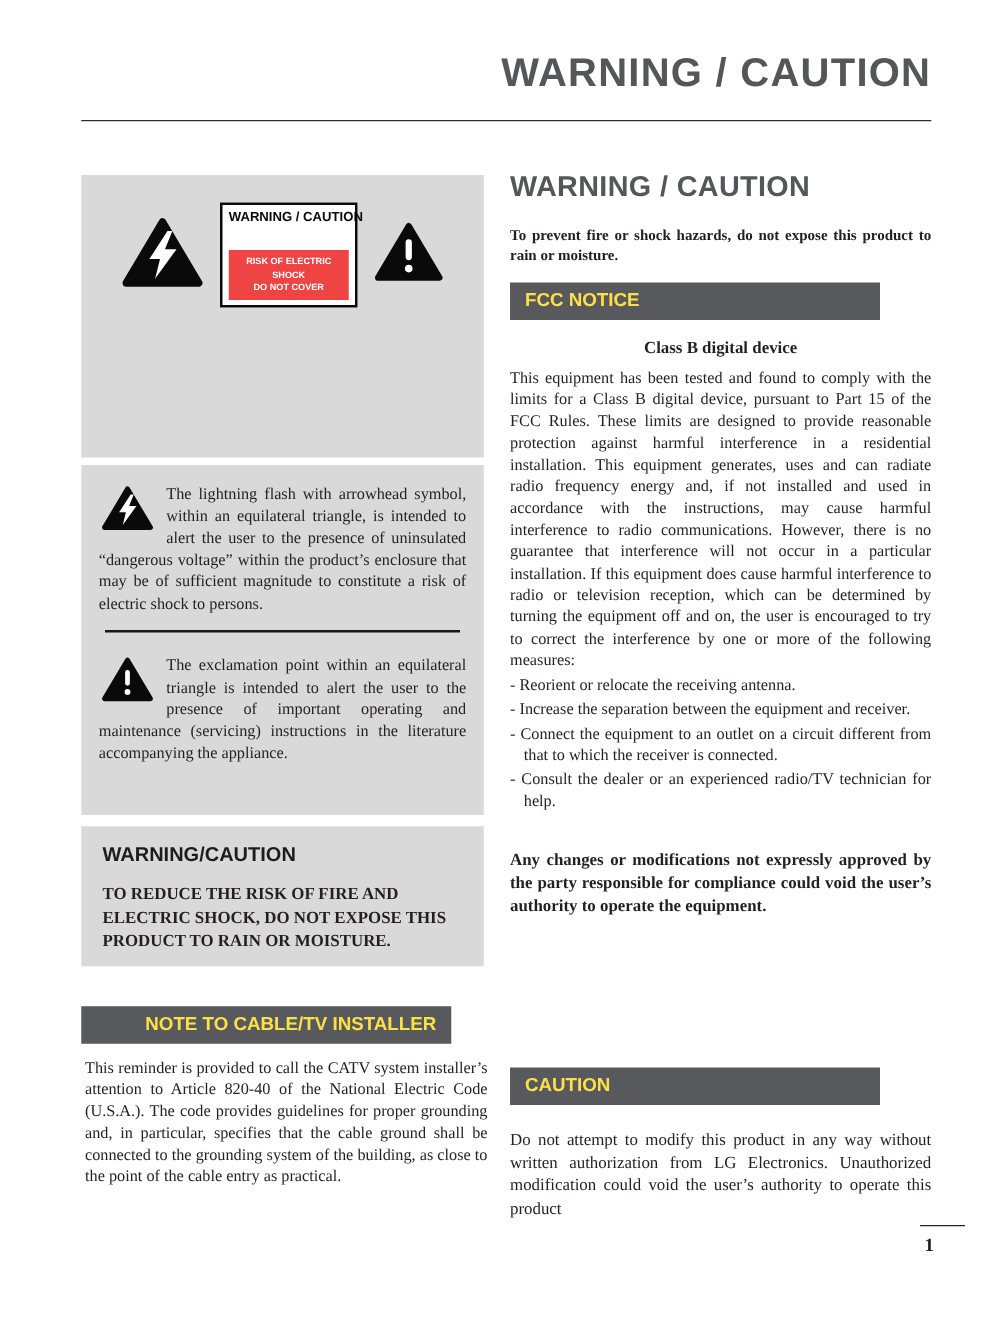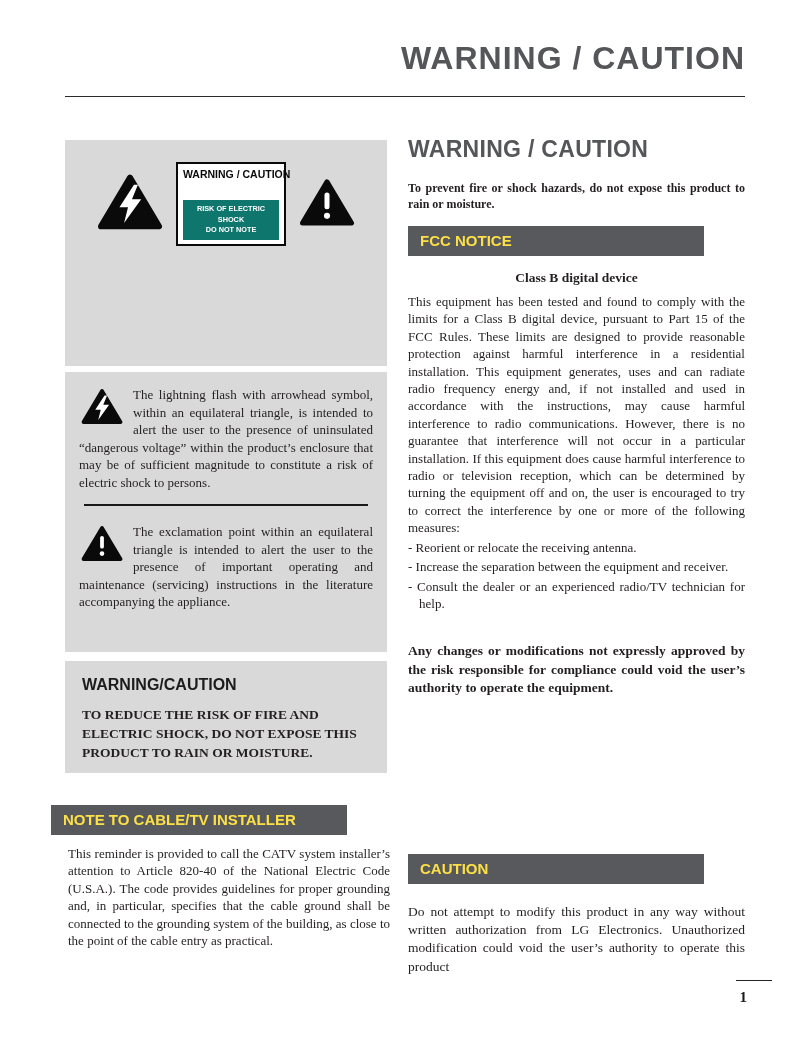--- a/index.html
+++ b/index.html
@@ -16,41 +16,41 @@
   }
   .title-rule { position:absolute; top:96px; left:65px; width:680px; border-top:1.6px solid #2b2b2b; }
 
   .graybox { position:absolute; left:65px; width:322px; background:var(--box_bg, #d9d9d9); }
 
   
   .shock-box { top:140px; height:226px; padding:22px 10px 0; text-align:center; }
   .icon-row { display:flex; align-items:center; justify-content:center; gap:13px; height:84px; }
   .label-box { background:#ffffff; border:2px solid #0a0a0a; padding:4px 5px; width:110px; }
   .label-title { font-family:"Liberation Sans", sans-serif; font-weight:bold; font-size:10.5px; color:#0a0a0a; white-space:nowrap; }
-  .label-black { background:#0f766e; color:#ffffff; margin-top:20px; padding:4px 2px;
+  .label-black { background:#ef4444; color:#ffffff; margin-top:20px; padding:4px 2px;
     font-family:"Liberation Sans", sans-serif; font-weight:bold; font-size:7.3px; line-height:1.5; }
   .shock-text { margin-top:16px; font-weight:bold; font-size:13.5px; line-height:1.4; padding:0 8px; }
 
   
   .notes-box { top:372px; height:280px; padding:14px 14px 0; }
   .note { font-size:13px; line-height:1.35; text-align:justify; }
   .note .tri { float:left; margin:2px 10px 3px 2px; }
   .note-divider { clear:both; border-top:2px solid #191919; margin:13px 5px 17px; }
 
   
   .warn-box { top:661px; height:112px; padding:15px 17px; }
   .warn-title { font-family:"Liberation Sans", sans-serif; font-weight:bold; font-size:16px; color:#1c1c1c; margin-bottom:12px; }
   .warn-text { font-weight:bold; font-size:13.5px; line-height:1.4; }
 
   .bar {
     background:var(--bar_bg, #58595c); color:#fde047;
     font-family:"Liberation Sans", sans-serif; font-weight:bold;
     font-size:15px; padding:6px 12px 7px; width:296px;
   }
-  .installer-bar { position:absolute; top:805px; left:51px; }
+  .installer-bar { position:absolute; top:805px; left:65px;text-align:right; }
   .installer-text { position:absolute; top:845px; left:68px; width:322px; font-size:13px; line-height:1.34; text-align:justify; }
 
   
   .right-heading {
     position:absolute; top:136px; left:408px;
     font-family:"Liberation Sans", sans-serif; font-weight:bold;
     font-size:23px; color:var(--heading, #55565a); letter-spacing:.3px;
   }
   .right-intro { position:absolute; top:180px; left:408px; width:337px; font-weight:bold; font-size:12px; line-height:1.35; text-align:justify; }
   .fcc-bar { position:absolute; top:226px; left:408px; }
@@ -80,21 +80,21 @@
       <span>
         <svg width="66" height="58" viewBox="0 0 100 88" aria-hidden="true">
           <path d="M50 7 L94 81 L6 81 Z" fill="#0a0a0a" stroke="#0a0a0a" stroke-width="9" stroke-linejoin="round"></path>
           <path d="M56 18 L34 52 L47 52 L41 76 L67 40 L53 40 L62 18 Z" fill="#ffffff"></path>
         </svg>
       </span>
       <span class="label-box">
         <div class="label-title">WARNING / CAUTION</div>
         <div class="label-black">
           <div>RISK OF ELECTRIC SHOCK</div>
-          <div>DO NOT NOTE</div>
+          <div>DO NOT COVER</div>
         </div>
       </span>
       <span>
         <svg width="56" height="49" viewBox="0 0 100 88" aria-hidden="true">
           <path d="M50 7 L94 81 L6 81 Z" fill="#0a0a0a" stroke="#0a0a0a" stroke-width="9" stroke-linejoin="round"></path>
           <rect x="45.5" y="26" width="9" height="30" rx="4.5" fill="#ffffff"></rect>
           <circle cx="50" cy="68" r="5.5" fill="#ffffff"></circle>
         </svg>
       </span>
     </div>
@@ -139,23 +139,24 @@
   <div class="fcc-bar">
     <div class="bar">FCC NOTICE</div>
   </div>
 
   <div class="fcc-body">
     <div class="fcc-sub">Class B digital device</div>
     <div class="fcc-para">This equipment has been tested and found to comply with the limits for a Class B digital device, pursuant to Part 15 of the FCC Rules. These limits are designed to provide reasonable protection against harmful interference in a residential installation. This equipment generates, uses and can radiate radio frequency energy and, if not installed and used in accordance with the instructions, may cause harmful interference to radio communications. However, there is no guarantee that interference will not occur in a particular installation. If this equipment does cause harmful interference to radio or television reception, which can be determined by turning the equipment off and on, the user is encouraged to try to correct the interference by one or more of the following measures:</div>
     <div class="measures">
       <div class="measure">- Reorient or relocate the receiving antenna.</div>
       <div class="measure">- Increase the separation between the equipment and receiver.</div>
+      <div class="measure">- Connect the equipment to an outlet on a circuit different from that to which the receiver is connected.</div>
       <div class="measure">- Consult the dealer or an experienced radio/TV technician for help.</div>
     </div>
-    <div class="fcc-note">Any changes or modifications not expressly approved by the risk responsible for compliance could void the user’s authority to operate the equipment.</div>
+    <div class="fcc-note">Any changes or modifications not expressly approved by the party responsible for compliance could void the user’s authority to operate the equipment.</div>
   </div>
 
   <div class="caution-block">
     <div class="bar">CAUTION</div>
     <div class="caution-text">Do not attempt to modify this product in any way without written authorization from LG Electronics. Unauthorized modification could void the user’s authority to operate this product</div>
   </div>
 
   <div class="footer-line"></div>
   <div class="page-num">1</div>
 

